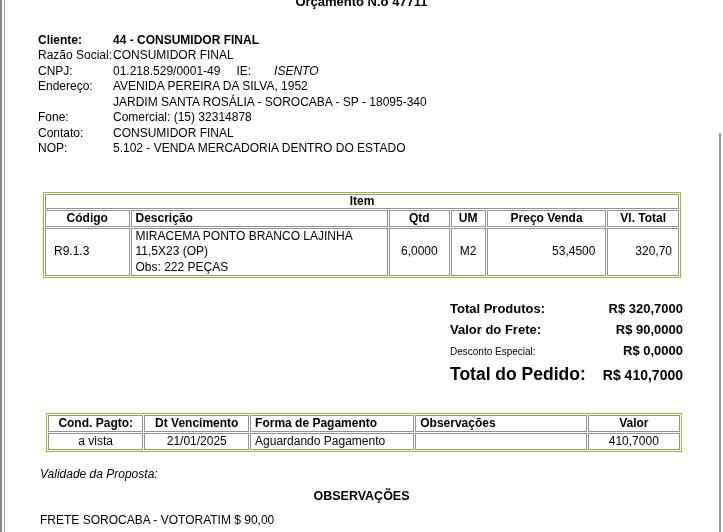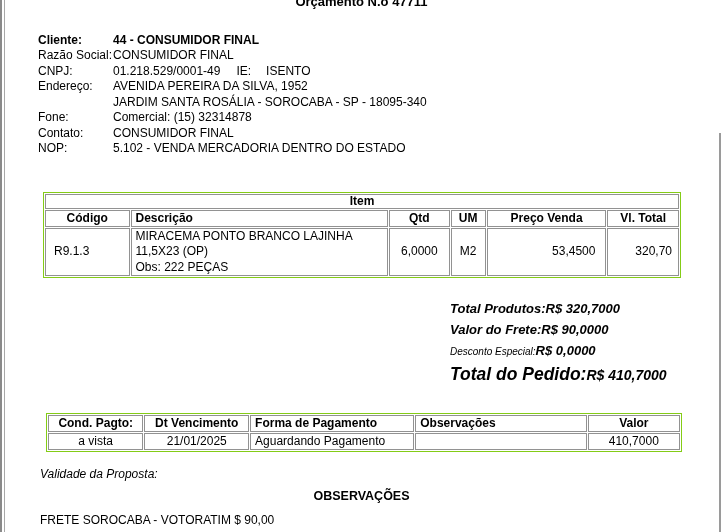--- a/index.html
+++ b/index.html
@@ -25,21 +25,21 @@
     position: absolute; top: -5px; left: 0; right: 0;
     text-align: center; font-weight: bold; font-size: 13px; line-height: 14px;
   }
 
   
   .client { position: absolute; left: 38px; top: 33px; }
   .client-row { display: flex; line-height: 15.45px; }
   .client-row .lbl { width: 75px; flex-shrink: 0; }
   .client-row.first .lbl, .client-row.first .val { font-weight: bold; }
   .ie-label { margin-left: 16px; }
-  .ie-value { margin-left: 15px; }
+  .ie-value { margin-left: 23px; font-style: italic; }
 
   
   table.rpt {
     border-collapse: separate;
     border-spacing: 1px;
     border: 1px solid #84cc16;
     table-layout: fixed;
     font-size: 12px;
   }
   table.rpt th, table.rpt td {
@@ -59,21 +59,21 @@
   .ta-c { text-align: center; }
   .ta-l { text-align: left; }
   .ta-r { text-align: right; }
   .desc-cell div { line-height: 15.3px; }
   .pad-r10 { padding-right: 10px !important; }
   .pad-r6 { padding-right: 6px !important; }
   .pad-l8 { padding-left: 8px !important; }
 
   
   .totals { position: absolute; left: 450px; top: 301px; width: 233px; }
-  .trow { display: flex; align-items: baseline; height: 21px; font-style: italic; }
+  .trow { display: flex; justify-content: space-between; align-items: baseline; height: 21px; }
   .trow .tlbl { font-size: 13px; font-weight: bold; }
   .trow .tval { font-size: 13px; font-weight: bold; }
   .trow.desconto .tlbl { font-weight: normal; font-size: 10px; }
   .trow.grand { height: 23px; }
   .trow.grand .tlbl { font-size: 17.5px; }
   .trow.grand .tval { font-size: 14px; }
 
   
   .pay-table-wrap { position: absolute; left: 46px; top: 413px; }
   .pay-table { width: 636px; }

